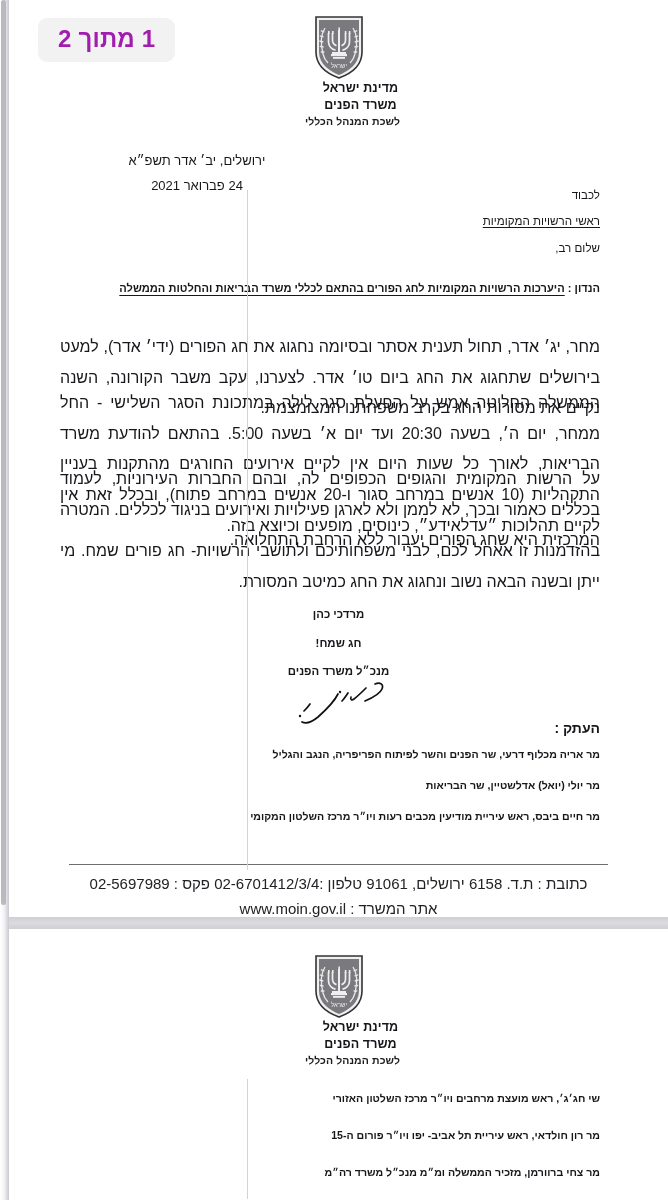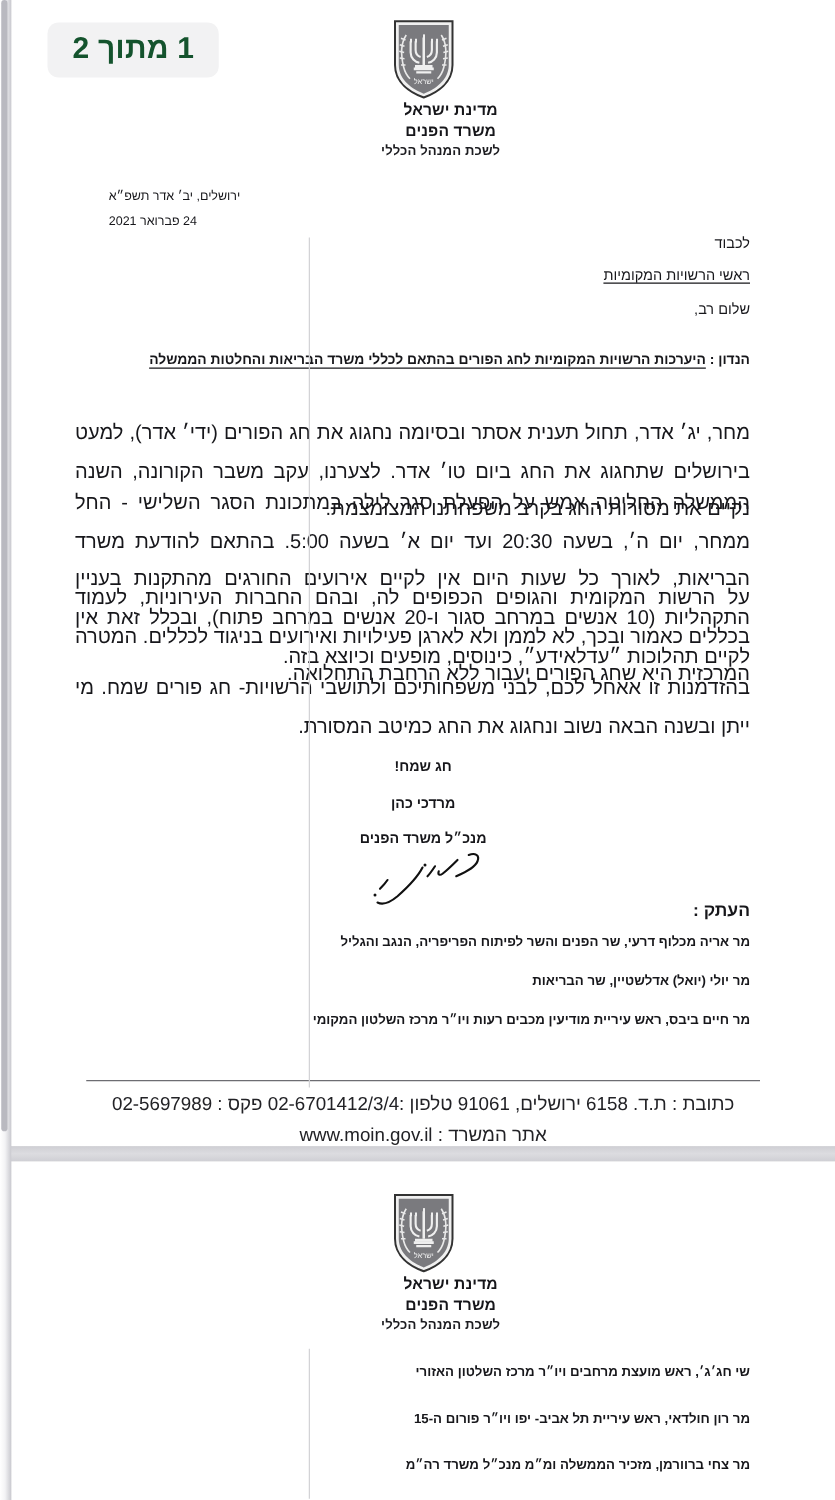--- a/index.html
+++ b/index.html
@@ -58,21 +58,21 @@
     pointer-events: none;
   }
 
   
   .page-badge {
     position: absolute;
     left: 38px; top: 18px;
     padding: 9px 20px 11px;
     background: #f2f2f3;
     border-radius: 9px;
-    color: #14532d;
+    color: #a21caf;
     font-size: 24px;
     font-weight: 700;
     letter-spacing: .2px;
     z-index: 9;
     direction: rtl;
     line-height: 1;
   }
 
   
   .letterhead {
@@ -88,22 +88,22 @@
   .lh-l3 {
     font-size: 10.5px; font-weight: 700; color: #1c1c20;
     letter-spacing: .1px; line-height: 1.4; padding-left: 28px;
   }
 
   .doc-text { position: absolute; color: #17171b; direction: rtl; }
 
   
   .date-block {
     left: 78px; top: 148px;
-    text-align: left;
-    font-size: 10px;
+    text-align: center;
+    font-size: 13px;
     line-height: 1.95;
     width: 220px;
   }
 
   .salutation {
     right: 68px; top: 182px;
     text-align: right;
     width: 390px;
     font-size: 11.6px;
     line-height: 2.28;
@@ -247,22 +247,22 @@
       <span class="sub-label">הנדון :</span>
       <span class="sub-body">היערכות הרשויות המקומיות לחג הפורים בהתאם לכללי משרד הבריאות והחלטות הממשלה</span>
     </div>
 
     <p class="doc-text para" id="p1">מחר, יג׳ אדר, תחול תענית אסתר ובסיומה נחגוג את חג הפורים (ידי׳ אדר), למעט בירושלים שתחגוג את החג ביום טו׳ אדר. לצערנו, עקב משבר הקורונה, השנה נקיים את מסורות החג בקרב משפחתנו המצומצמת.</p>
     <p class="doc-text para" id="p2">הממשלה החליטה אמש על הפעלת סגר לילה במתכונת הסגר השלישי - החל ממחר, יום ה׳, בשעה 20:30 ועד יום א׳ בשעה 5:00. בהתאם להודעת משרד הבריאות, לאורך כל שעות היום אין לקיים אירועים החורגים מהתקנות בעניין התקהליות (10 אנשים במרחב סגור ו-20 אנשים במרחב פתוח), ובכלל זאת אין לקיים תהלוכות ״עדלאידע״, כינוסים, מופעים וכיוצא בזה.</p>
     <p class="doc-text para" id="p3">על הרשות המקומית והגופים הכפופים לה, ובהם החברות העירוניות, לעמוד בכללים כאמור ובכך, לא לממן ולא לארגן פעילויות ואירועים בניגוד לכללים. המטרה המרכזית היא שחג הפורים יעבור ללא הרחבת התחלואה.</p>
     <p class="doc-text para" id="p4">בהזדמנות זו אאחל לכם, לבני משפחותיכם ולתושבי הרשויות- חג פורים שמח. מי ייתן ובשנה הבאה נשוב ונחגוג את החג כמיטב המסורת.</p>
 
     <div class="doc-text sign-block">
+      <div>מרדכי כהן</div>
       <div>חג שמח!</div>
-      <div>מרדכי כהן</div>
       <div>מנכ״ל משרד הפנים</div>
     </div>
     <div class="signature-mark">
       <svg width="118" height="50" viewBox="0 0 118 50">
         <g fill="none" stroke="#111" stroke-width="1.7" stroke-linecap="round">
           <path d="M95 8 C100 6 104 8 102 13 C100 18 92 22 85 25"></path>
           <path d="M86 12 C82 16 78 20 74 23 C72 24.5 70 24 71 21"></path>
           <path d="M68 17 C66 20 64 23 62 25"></path>
           <path d="M58 18 C55 24 47 33 38 41 C32 46 26 48 22 46"></path>
           <path d="M30 28 C28 31 26 33 24 35"></path>

